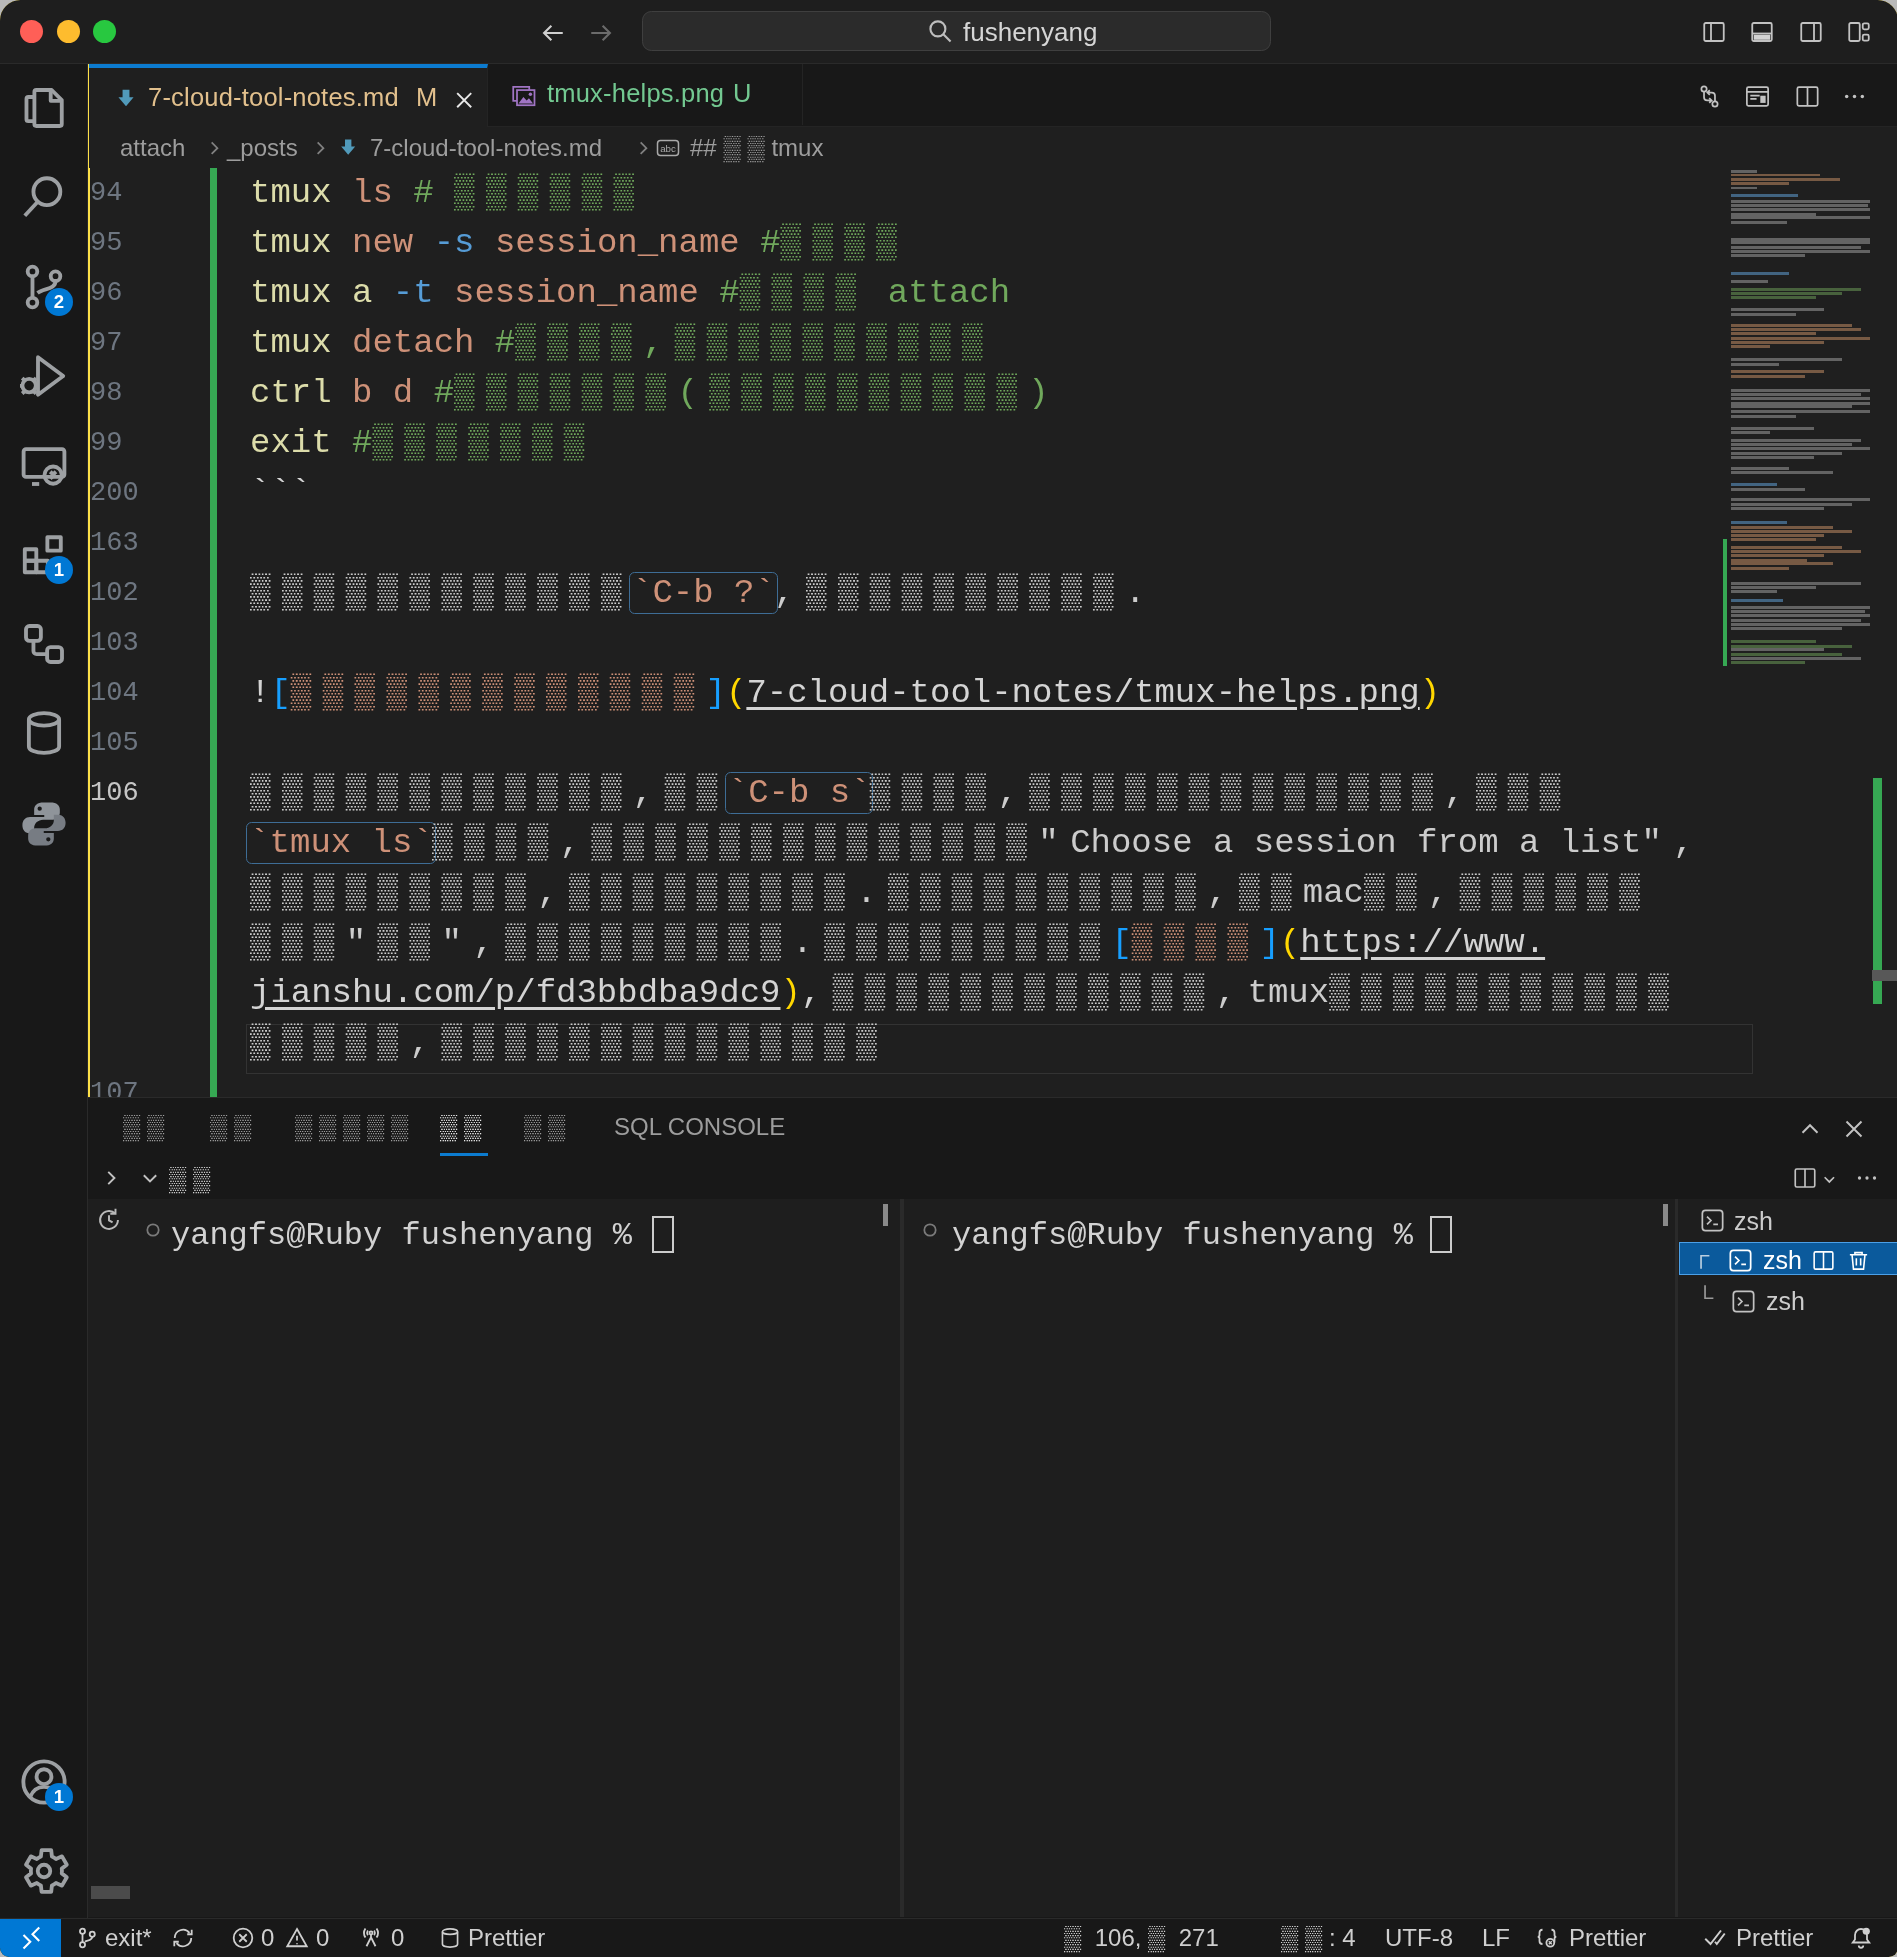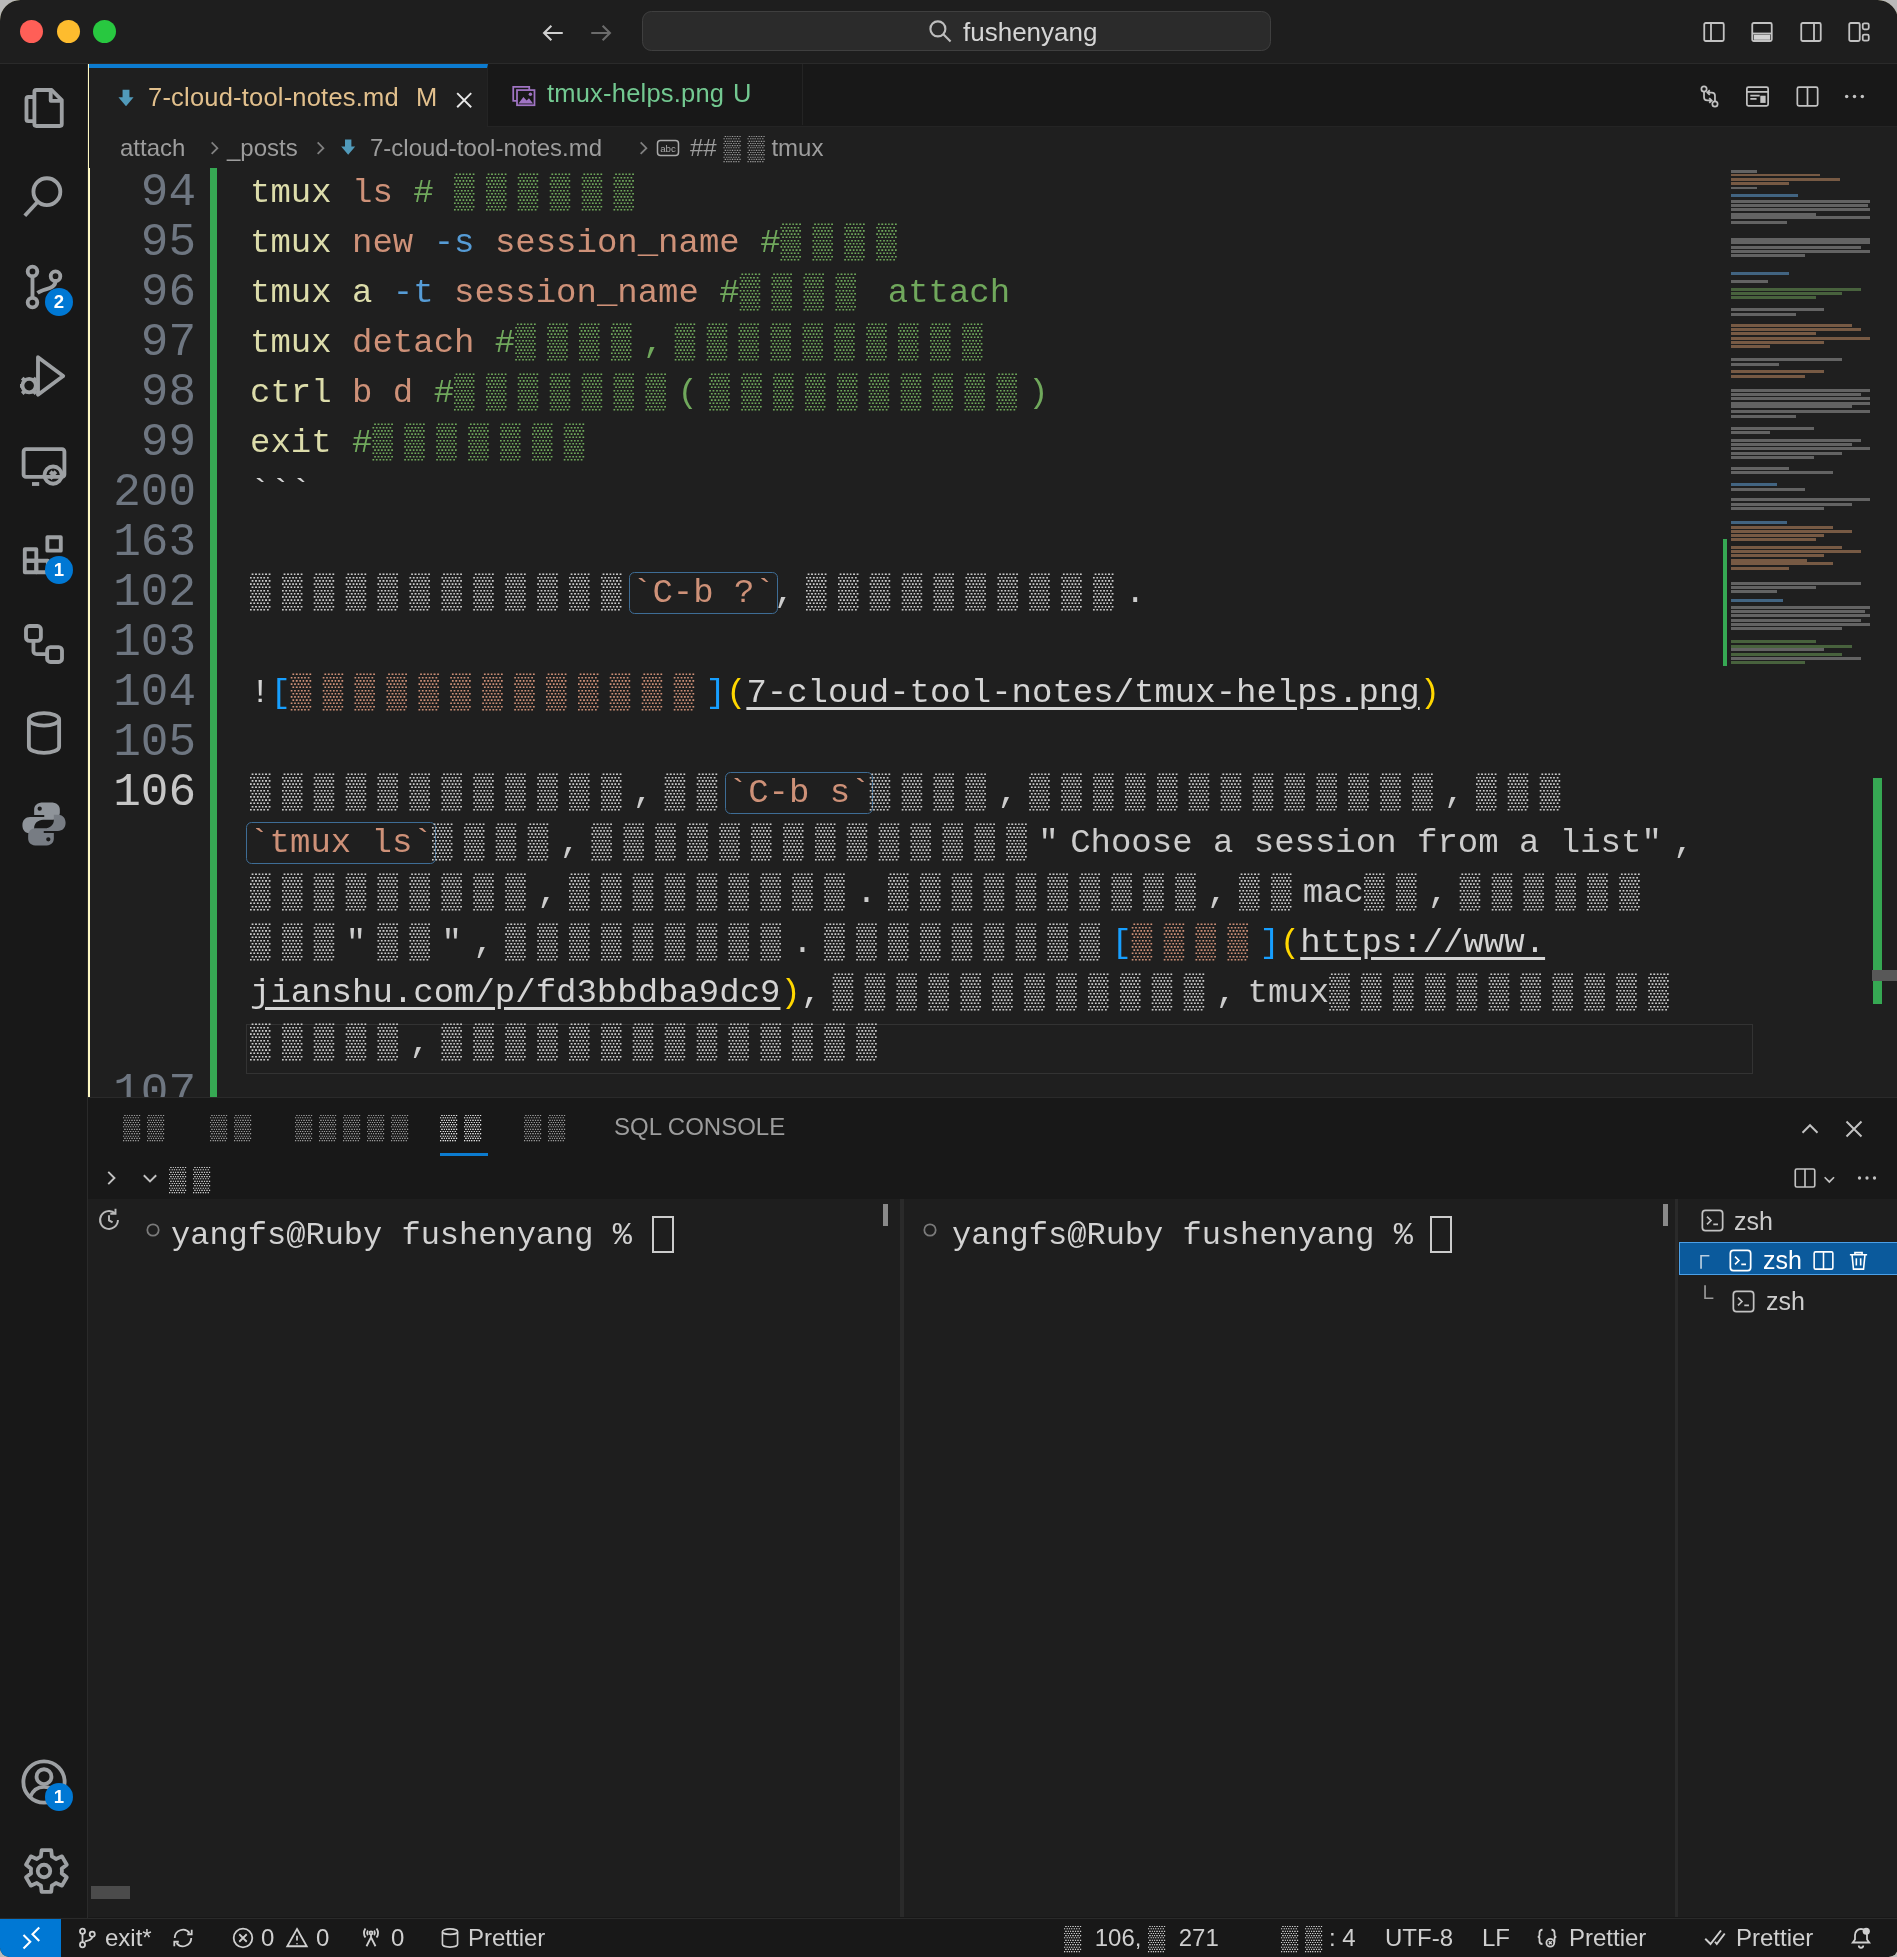--- a/index.html
+++ b/index.html
@@ -1,30 +1,30 @@
 <!DOCTYPE html>
 <html style="font-size:15px"><head><meta charset="utf-8"><style>
 *{margin:0;padding:0;box-sizing:border-box}
 html{background:#b9b9b9}
 body{width:1898px;height:1957px;position:relative;font-family:"Liberation Sans",sans-serif;overflow:hidden}
-#win{position:absolute;inset:0;background:#fef9c3;border-radius:20.4px 20.4px 9.3px 9.3px;overflow:hidden}
+#win{position:absolute;inset:0;background:#fde047;border-radius:20.4px 20.4px 9.3px 9.3px;overflow:hidden}
 .abs{position:absolute}
 svg{display:block;overflow:visible}
 #title{position:absolute;left:0;top:0;width:1898px;height:64px;background:#1e1e1e;border-bottom:1.9px solid #2a2a2a}
 .tl{position:absolute;top:20.4px;width:23px;height:23px;border-radius:50%}
 #sbox{position:absolute;left:642px;top:11px;width:629px;height:40px;background:#2b2b2b;border:1.9px solid #3f3f3f;border-radius:9.3px;color:#d6d6d6;font-size:26px}
 #tabs{position:absolute;left:89px;top:64px;width:1809px;height:63px;background:#181818;border-bottom:1.9px solid #242424}
 #tab1{position:absolute;left:0;top:0;width:399px;height:63px;background:#1f1f1f;border-top:4.6px solid #0c7bcf;border-right:1.9px solid #242424}
 #tab2{position:absolute;left:399px;top:0;width:315px;height:61px;background:#181818;border-right:1.9px solid #242424}
 .tablab{font-size:25.5px;letter-spacing:0.2px}
 #crumb{position:absolute;left:89px;top:127px;width:1809px;height:41px;background:#1f1f1f;color:#9d9d9d;font-size:24px}
 #abar{position:absolute;left:0;top:64px;width:88px;height:1854px;background:#181818;border-right:1.9px solid #2a2a2a}
 .badge{position:absolute;width:28px;height:28px;background:#0078d4;border-radius:50%;color:#fff;font-size:18.6px;font-weight:bold;display:flex;align-items:center;justify-content:center}
 #ed{position:absolute;left:90px;top:168px;width:1808px;height:929px;background:#1f1f1f;overflow:hidden}
-#gut{position:absolute;left:0;top:0;width:106px;color:#6e7681;font-family:"Liberation Mono",monospace;font-size:46px;text-align:right}
+#gut{position:absolute;left:0;top:0;width:106px;color:#6e7681;font-family:"Liberation Mono",monospace;font-size:27px;}
 #gbar{position:absolute;left:120px;top:-0.9px;width:6.5px;height:930px;background:#36a853}
 #code{position:absolute;left:160px;top:0;font-family:"Liberation Mono",monospace;font-size:34px;color:#cccccc;white-space:pre}
 .ln{height:50px;line-height:50px;white-space:pre}
 .j{letter-spacing:11.5px}
 .y{color:#dcdcaa}.s{color:#ce9178}.b{color:#569cd6}.c{color:#70a85c}.pw{color:#d4d4d4}
 .gold{color:#ffd700}.brk{color:#179fff}
 .url{text-decoration:underline;text-underline-offset:4.6px}
 .icode{color:#ce9178;border:1.9px solid #3e6d96;border-radius:5.6px;padding:0.9px 1.9px;margin:0 -3.7px}
 #cline{position:absolute;left:156px;top:856px;width:1507px;height:50px;border:1.9px solid #333333}
 #mm{position:absolute;left:1637px;top:0;width:145px}

